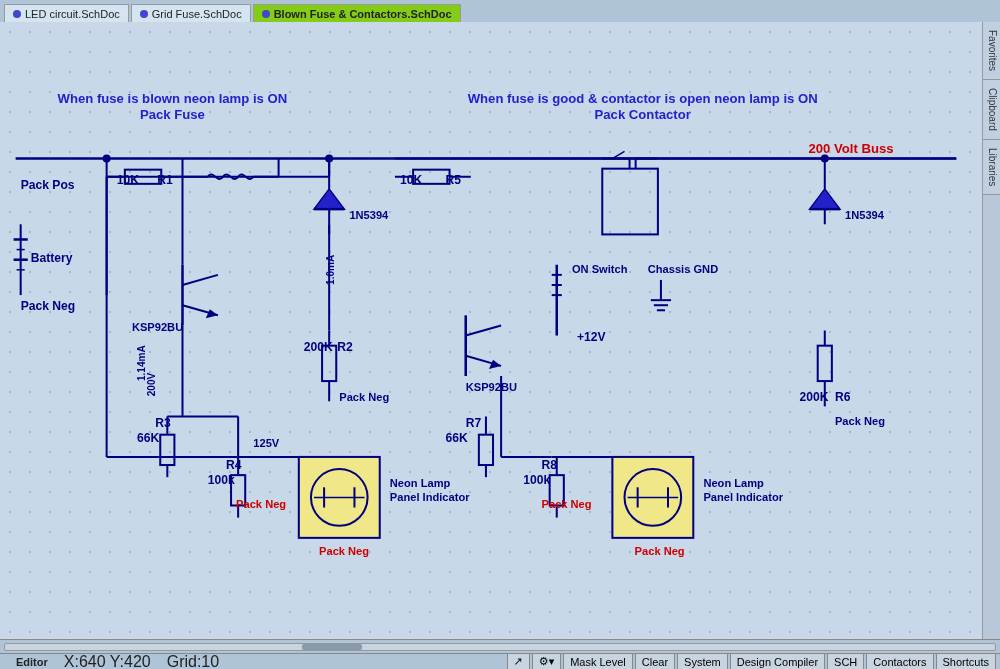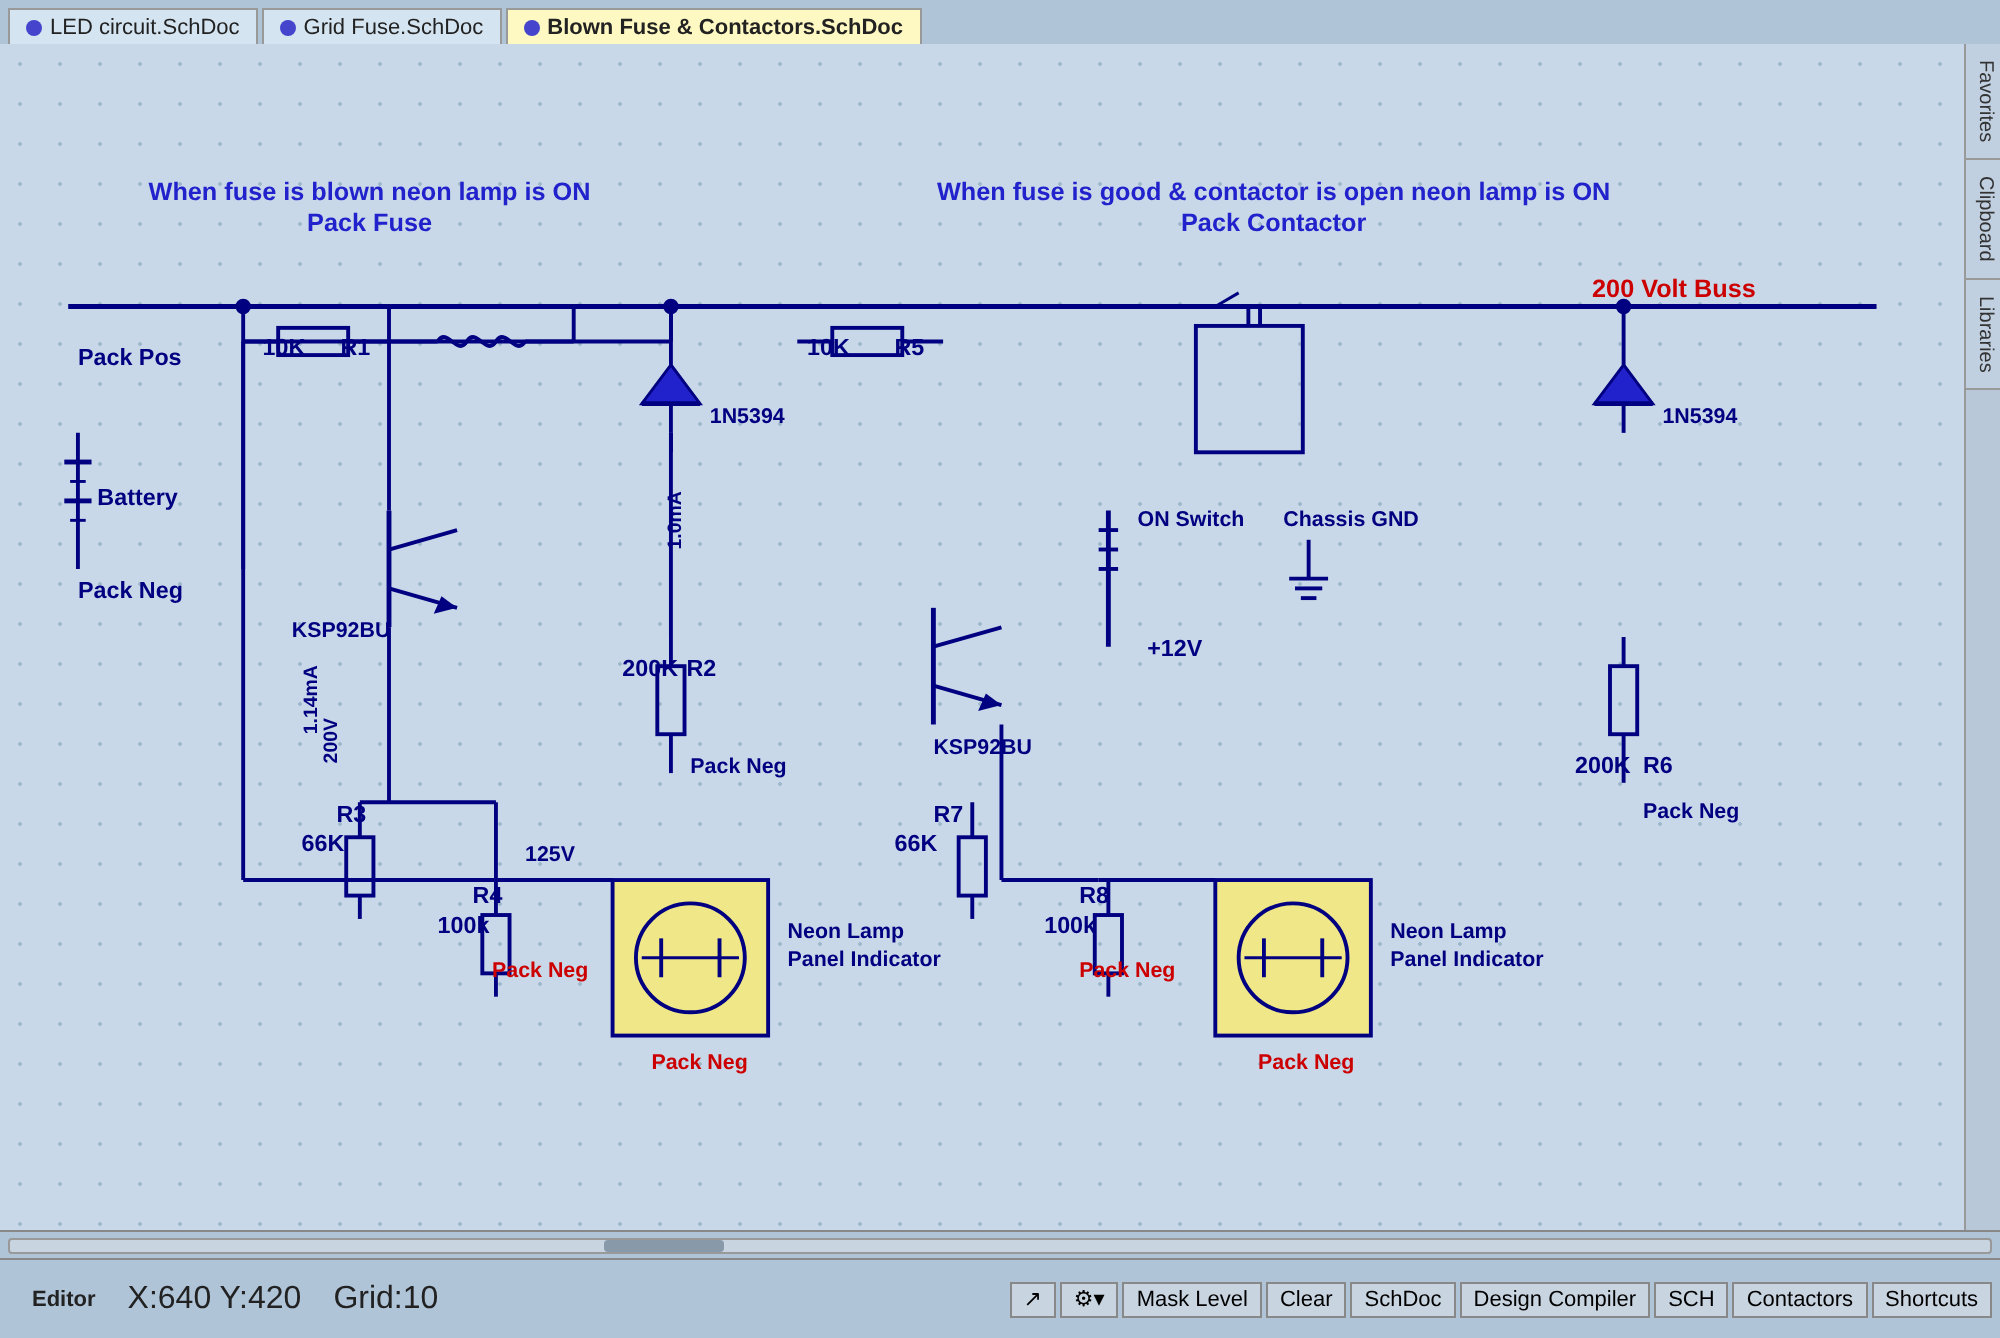--- a/index.html
+++ b/index.html
@@ -29,21 +29,21 @@
       font-size: 11px;
       background: #d4e4f0;
       border: 1px solid #999;
       border-bottom: none;
       margin-right: 2px;
       cursor: pointer;
       height: 18px;
       color: #222;
     }
     .tab.active {
-      background: #fef9c3;
+      background: #84cc16;
       font-weight: bold;
     }
     .tab-dot {
       width: 8px; height: 8px;
       background: #4444cc;
       border-radius: 50%;
       margin-right: 4px;
     }
 
     
@@ -90,21 +90,21 @@
       color: #333;
       cursor: pointer;
       border-bottom: 1px solid #999;
       width: 100%;
       text-align: center;
       background: #c0d0e0;
     }
 
     
     .status-bar {
-      height: 40px;
+      height: 16px;
       background: #b0c4d8;
       display: flex;
       align-items: center;
       border-top: 1px solid #888;
       flex-shrink: 0;
     }
 
     .status-left {
       flex: 1;
       display: flex;
@@ -405,20 +405,20 @@
     <div class="status-left">
       <span class="editor-label">Editor</span>
       <span class="status-text">X:640 Y:420</span>
       <span class="status-text">Grid:10</span>
     </div>
     <div class="status-right">
       <button class="status-btn">↗</button>
       <button class="status-btn">⚙▾</button>
       <button class="status-btn">Mask Level</button>
       <button class="status-btn">Clear</button>
-      <button class="status-btn">SchDoc</button>
+      <button class="status-btn">System</button>
       <button class="status-btn">Design Compiler</button>
       <button class="status-btn">SCH</button>
       <button class="status-btn">Contactors</button>
       <button class="status-btn">Shortcuts</button>
     </div>
   </div>
 </div>
 
 </body></html>

